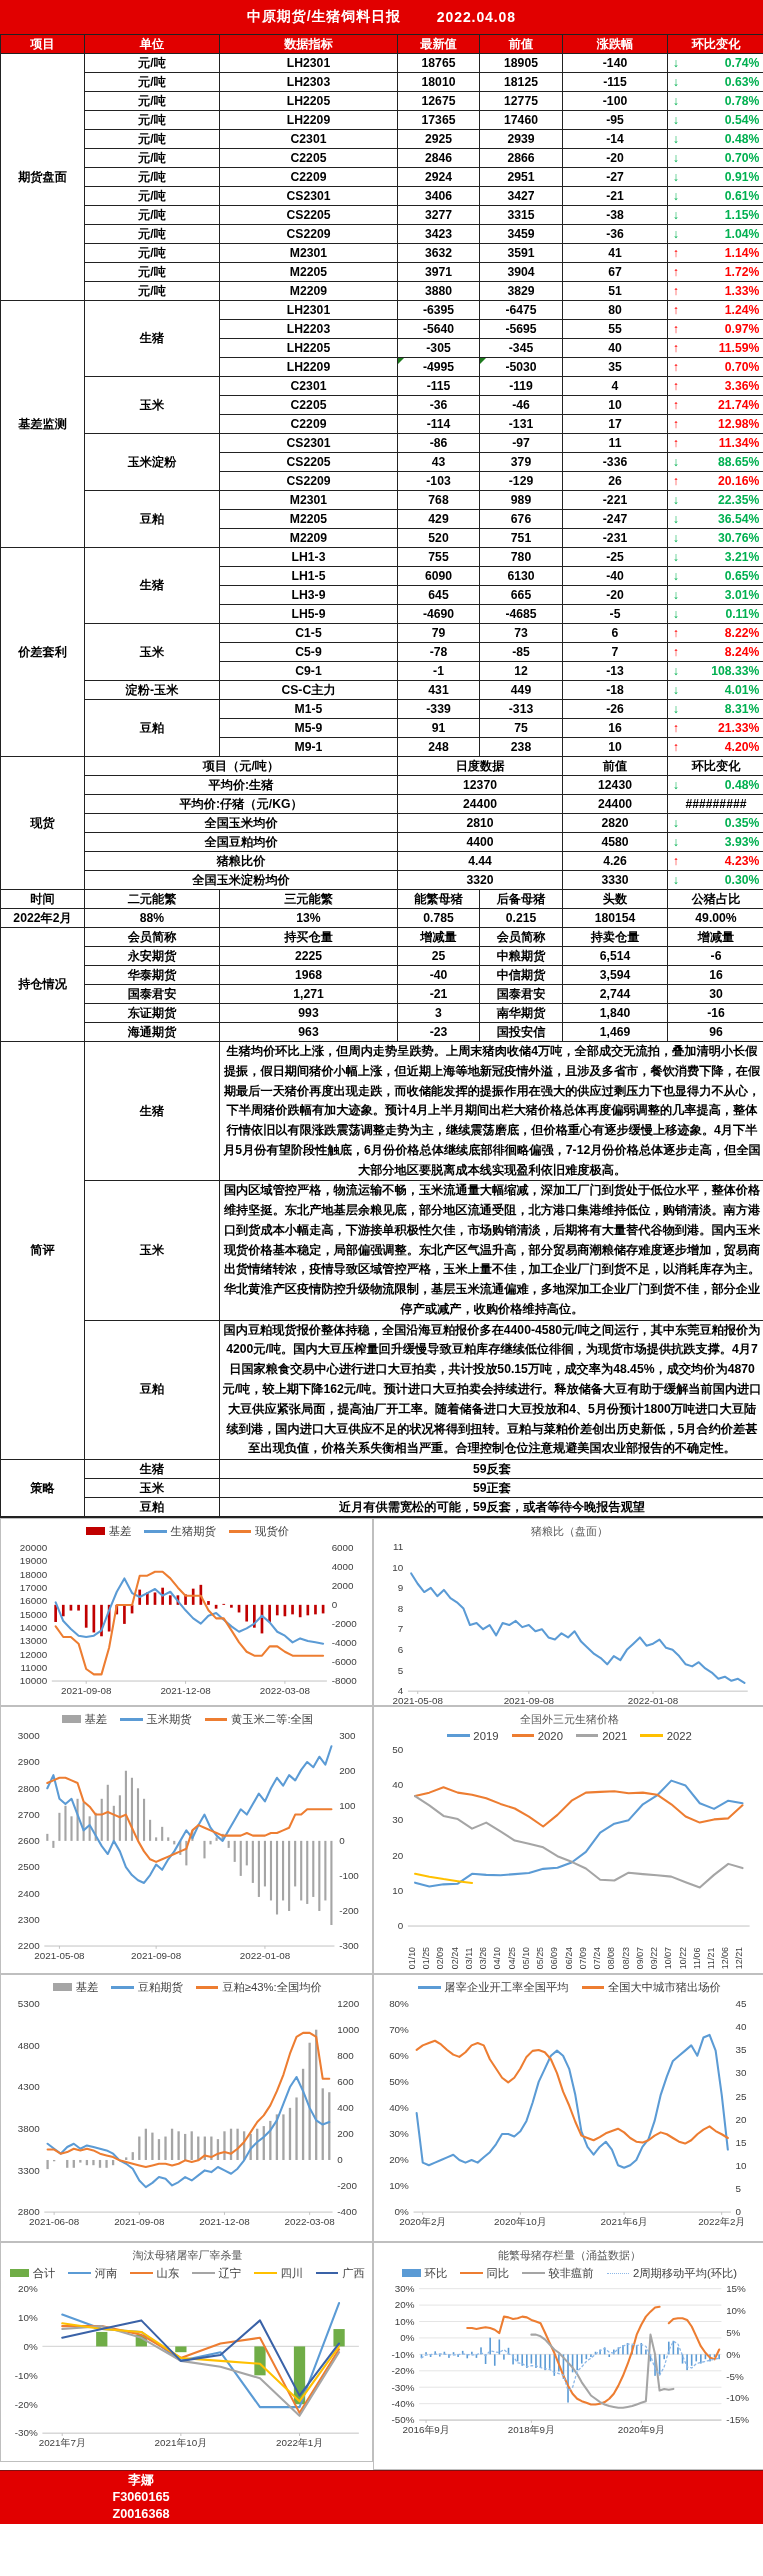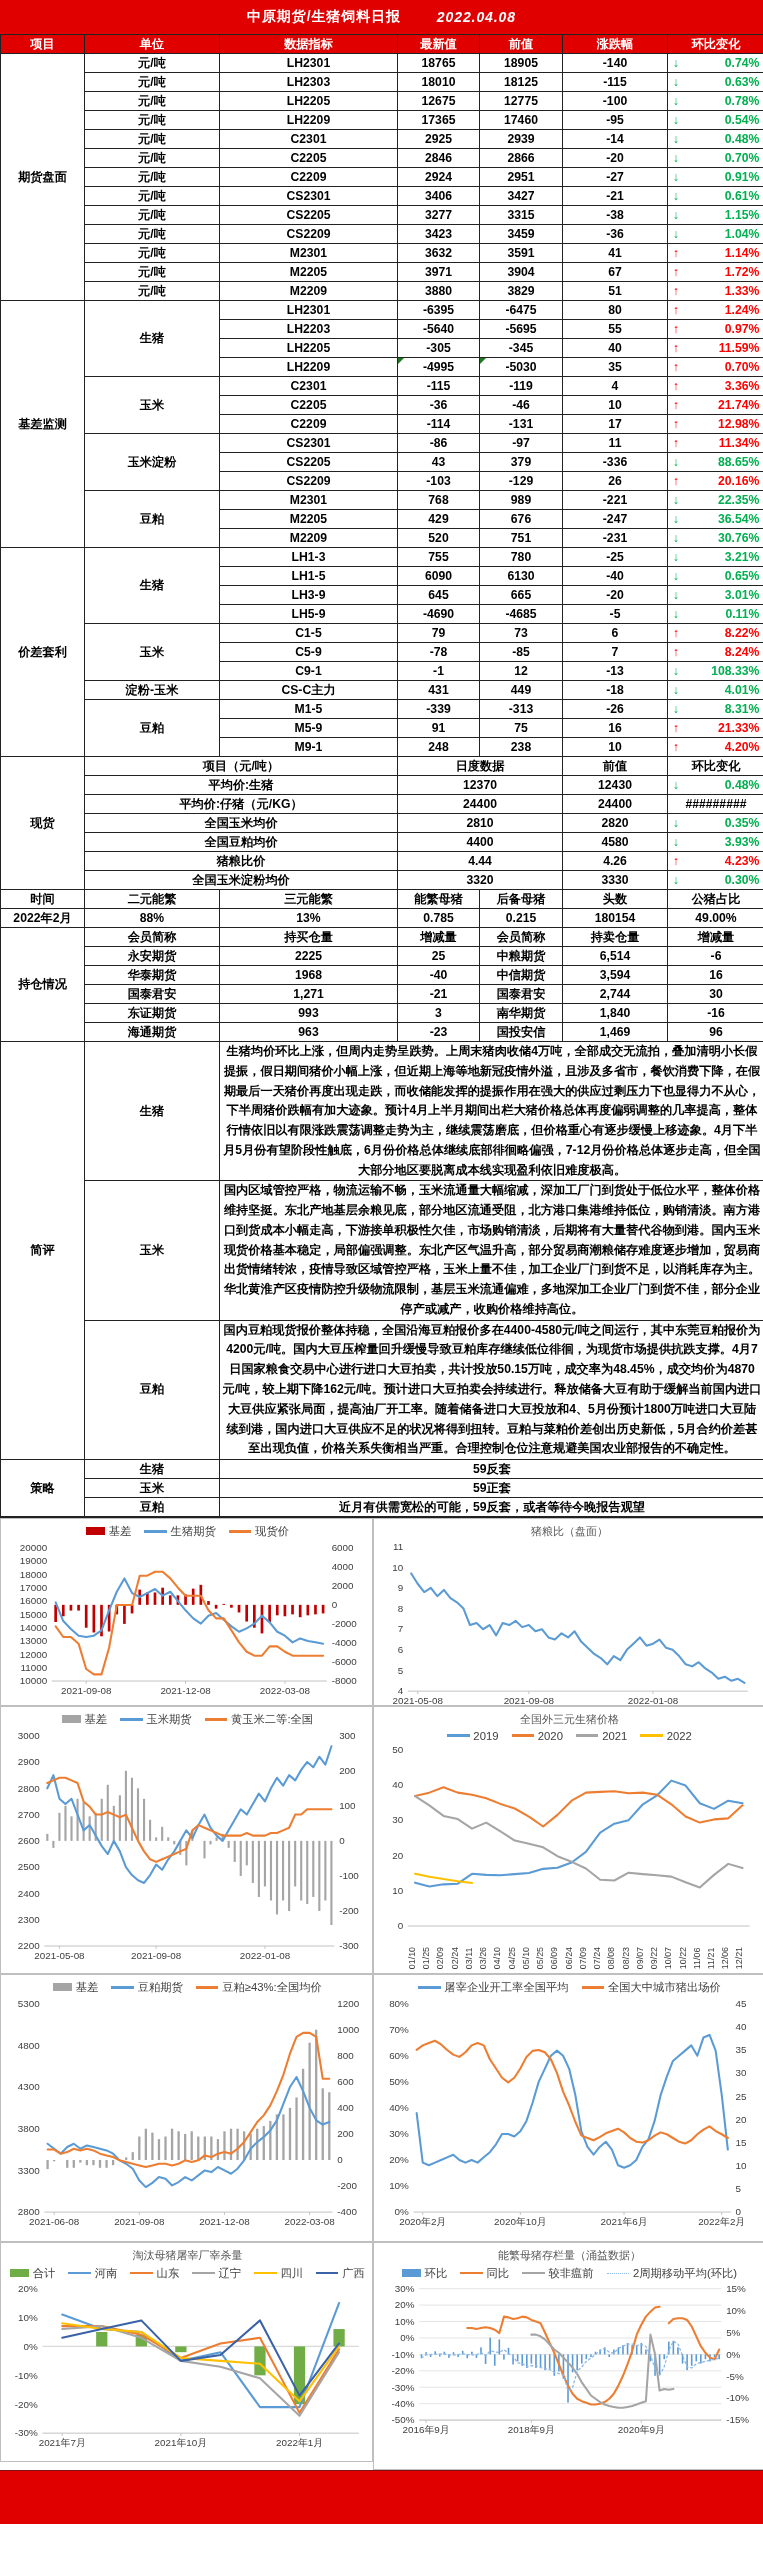--- a/index.html
+++ b/index.html
@@ -1,20 +1,20 @@
 <!DOCTYPE html>
 <html style="font-size:15px"><head>
 <meta charset="utf-8">
 <style>
   html,body{margin:0;padding:0;background:#fff;}
   body{width:763px;font-family:"Liberation Sans","DejaVu Sans",sans-serif;color:#000;}
   
   .titlebar{height:34px;background:#e10000;color:#fff;display:flex;align-items:center;justify-content:center;
             font-size:14px;font-weight:bold;letter-spacing:0.9px;}
-  .titlebar .date{margin-left:36px;font-style:italic;}
+  .titlebar .date{margin-left:36px;}
   
   table.main{border-collapse:collapse;width:763px;table-layout:fixed;}
   table.main td{border:0.9px solid #222;text-align:center;vertical-align:middle;
                 font-size:12.2px;font-weight:bold;height:18px;padding:0 1.9px;overflow:hidden;}
   td.hdr{background:#e10000;color:#fff;font-size:14px;height:31px;border-color:#111;}
   td.sec{font-size:13px;}
   td.txt{font-weight:normal;text-align:left;font-size:12.2px;line-height:1.62;padding:2.8px 7.5px;margin-top:8px;}
   td.strat{font-weight:normal;font-size:13px;height:26px;}
   .chg{display:flex;justify-content:space-between;align-items:center;padding:0 2.8px;}
   .up{color:#ff0000;} .dn{color:#00b050;} .blk{color:#000;}
@@ -1245,14 +1245,19 @@
           <rect x="359.8280303030303" y="78" width="1.7075757575757575" height="2.799999999999997" fill="#5b9bd5"></rect>
           <rect x="364.70681818181816" y="78" width="1.7075757575757575" height="5.13333333333334" fill="#5b9bd5"></rect>
           <path d="M97.2 50.0 L102.1 50.0 L107.0 50.9 L111.9 50.0 L116.7 49.1 L121.6 50.0 L126.5 51.8 L131.4 55.3 L136.3 37.8 L141.1 38.6 L146.0 40.4 L150.9 39.5 L155.8 37.8 L160.7 38.6 L165.5 41.3 L170.4 43.0 L175.3 44.8 L180.2 55.3 L185.0 65.8 L189.9 76.3 L194.8 88.5 L199.7 100.8 L204.6 111.3 L209.4 120.0 L214.3 125.3 L219.2 127.9 L224.1 129.6 L229.0 131.4 L233.8 131.4 L238.7 130.5 L243.6 128.8 L248.5 125.3 L253.3 120.0 L258.2 111.3 L263.1 100.8 L268.0 88.5 L272.9 74.5 L277.7 57.0 L282.6 46.5 L287.5 37.8 L292.4 32.5 L297.3 28.1 L302.1 27.3 M311.9 44.8 L316.8 40.4 L321.7 39.5 L326.5 39.5 L331.4 41.3 L336.3 48.3 L341.2 58.8 L346.0 69.3 L350.9 76.3 L355.8 81.5 L360.7 83.3 L365.6 72.8 " fill="none" stroke="#ed7d31" stroke-width="2.2" stroke-linejoin="round" stroke-linecap="round"></path>
           <path d="M165.5 57.0 L170.4 57.0 L175.3 58.8 L180.2 62.3 L185.0 67.5 L189.9 72.8 L194.8 76.3 L199.7 81.5 L204.6 86.8 L209.4 92.0 L214.3 99.0 L219.2 107.8 L224.1 114.8 L229.0 121.8 L233.8 125.3 L238.7 128.8 L243.6 131.4 L248.5 133.1 L253.3 134.0 L258.2 134.9 L263.1 134.9 L268.0 134.0 L272.9 133.1 L277.7 131.4 L282.6 129.6 L287.5 127.9 L292.4 57.0 L297.3 78.0 L302.1 116.5 L307.0 114.8 L311.9 115.6 L316.8 114.8 " fill="none" stroke="#a5a5a5" stroke-width="2.2" stroke-linejoin="round" stroke-linecap="round"></path>
           <path d="M48.4 81.7 L53.3 78.7 L58.2 78.2 L63.1 77.8 L68.0 77.5 L72.8 77.8 L77.7 78.5 L82.6 78.7 L87.5 78.2 L92.3 77.5 L97.2 78.2 L102.1 78.7 L107.0 78.5 L111.9 76.1 L116.7 79.4 L121.6 74.3 L126.5 75.2 L131.4 76.1 L136.3 72.9 L141.1 77.3 L146.0 79.9 L150.9 87.1 L155.8 87.8 L160.7 91.3 L165.5 90.1 L170.4 90.1 L175.3 92.0 L180.2 93.2 L185.0 94.1 L189.9 97.1 L194.8 98.5 L199.7 100.2 L204.6 116.7 L209.4 113.2 L214.3 96.0 L219.2 91.3 L224.1 85.5 L229.0 82.0 L233.8 78.0 L238.7 74.0 L243.6 71.7 L248.5 75.7 L253.3 76.8 L258.2 71.7 L263.1 69.4 L268.0 67.0 L272.9 67.0 L277.7 68.7 L282.6 67.5 L287.5 69.4 L292.4 79.2 L297.3 93.2 L302.1 100.2 L307.0 91.3 L311.9 73.8 L316.8 64.0 L321.7 67.0 L326.5 79.2 L331.4 91.3 L336.3 92.5 L341.2 87.8 L346.0 86.6 L350.9 85.5 L355.8 84.3 L360.7 83.1 L365.6 82.0 " fill="none" stroke="#8db8e8" stroke-width="1.4" stroke-linejoin="round" stroke-linecap="round" stroke-dasharray="2 3"></path>
         </svg></div>
     </div>
   </div>
 
 <div class="footer" id="footer">
+    <div class="col">
+      <div>李娜</div>
+      <div>F3060165</div>
+      <div>Z0016368</div>
+    </div>
   </div>
 
 
 </body></html>

